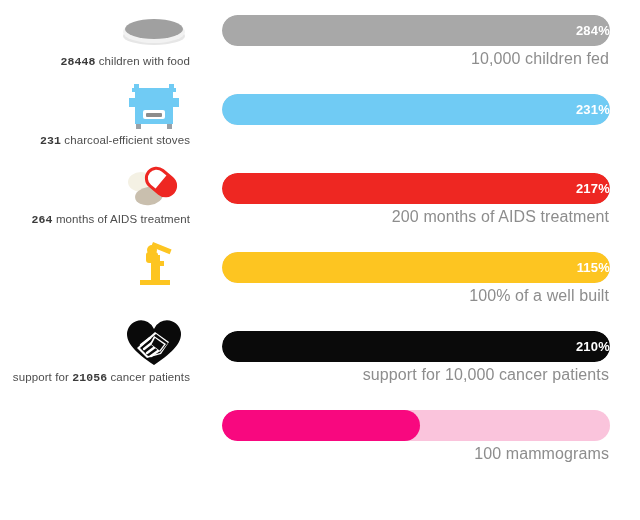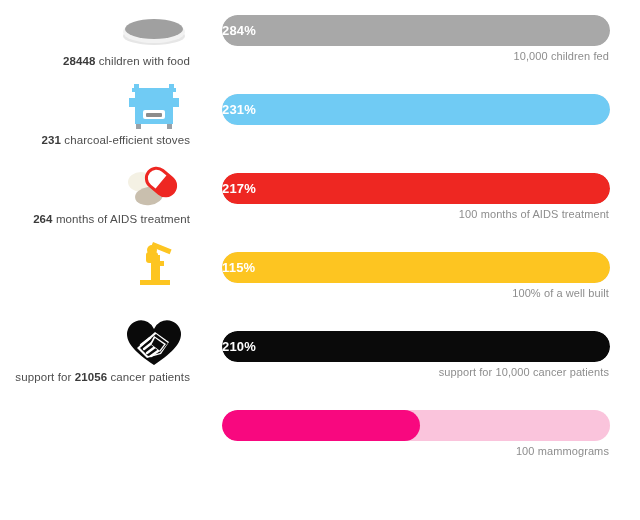--- a/index.html
+++ b/index.html
@@ -49,21 +49,21 @@
     right: 6px;
     top: 54px;
     width: 190px;
     text-align: right;
     font-size: 11.5px;
     line-height: 14px;
     color: #4d4d4d;
     white-space: nowrap;
     letter-spacing: .1px;
   }
-  .left-label b { font-weight: bold; color: #3b3b3b; }
+  .left-label b { font-weight: bold; color: #3b3b3b; font-family: Liberation Mono, monospace; }
 
   
   .bar-area {
     position: absolute;
     left: 222px;
     top: 0;
     width: 388px;
     height: 78px;
   }
   .bar-track {
@@ -83,31 +83,31 @@
     height: 31px;
     border-radius: 16px;
   }
   .bar-value {
     position: absolute;
     left: 0;
     top: 15px;
     width: 388px;
     height: 31px;
     line-height: 31px;
-    text-align: left;
+    text-align: right;
     font-size: 13px;
     font-weight: bold;
     color: #ffffff;
     letter-spacing: .2px;
   }
   .bar-caption {
     position: absolute;
     right: 1px;
     top: 50px;
-    font-size: 11px;
+    font-size: 16px;
     color: #8d8d8d;
     text-align: right;
     white-space: nowrap;
     letter-spacing: .1px;
   }
 </style>
 </head>
 <body>
 
 <div class="board">
@@ -177,21 +177,21 @@
       </div>
       <div class="left-label">
         <span></span><b>264</b><span> months of AIDS treatment</span>
       </div>
     </div>
     <div class="bar-area">
       <div class="bar-track" style="background: rgb(233, 233, 233);">
         <div class="bar-fill" style="width: 100%; background: rgb(238, 39, 34);"></div>
       </div>
       <div class="bar-value">217%</div>
-      <div class="bar-caption">100 months of AIDS treatment</div>
+      <div class="bar-caption">200 months of AIDS treatment</div>
     </div>
   </div>
 
   <div class="row" style="top:237px">
     <div class="left">
       <div class="icon-wrap">
         <svg width="52" height="50" viewBox="0 0 52 50">
           <rect x="23" y="16" width="9" height="26" fill="#fdc521"></rect>
           <rect x="12" y="41" width="30" height="5" fill="#fdc521"></rect>
           <rect x="18" y="13" width="12" height="11" rx="3" fill="#fdc521"></rect>

